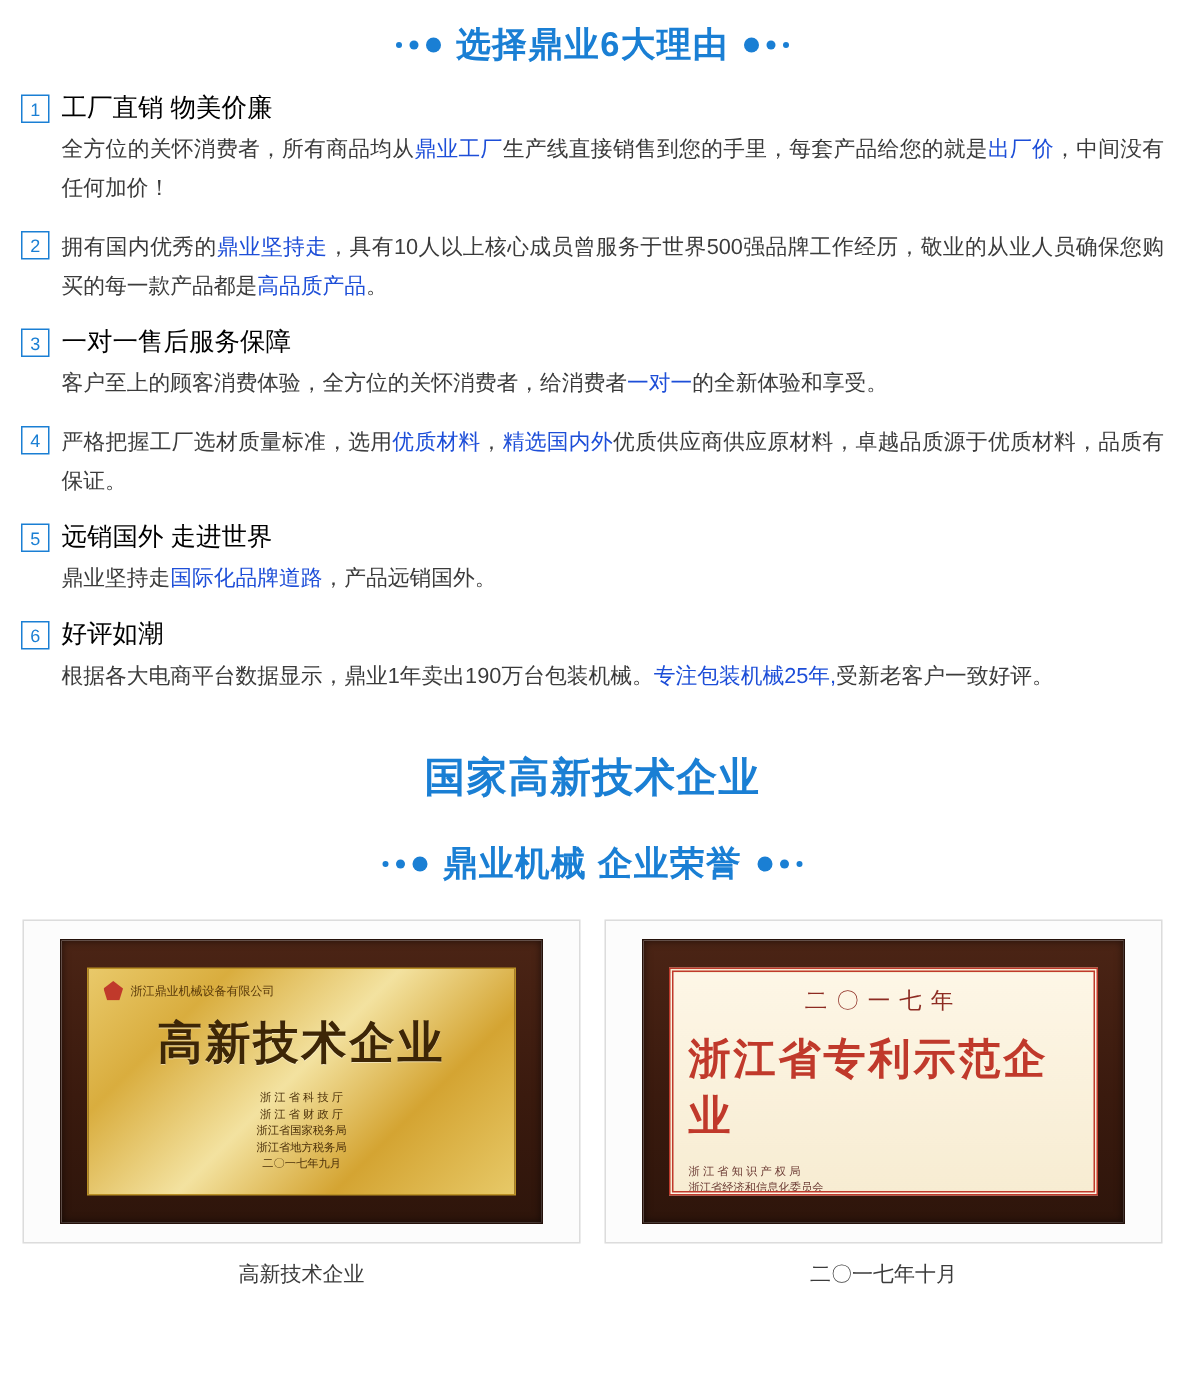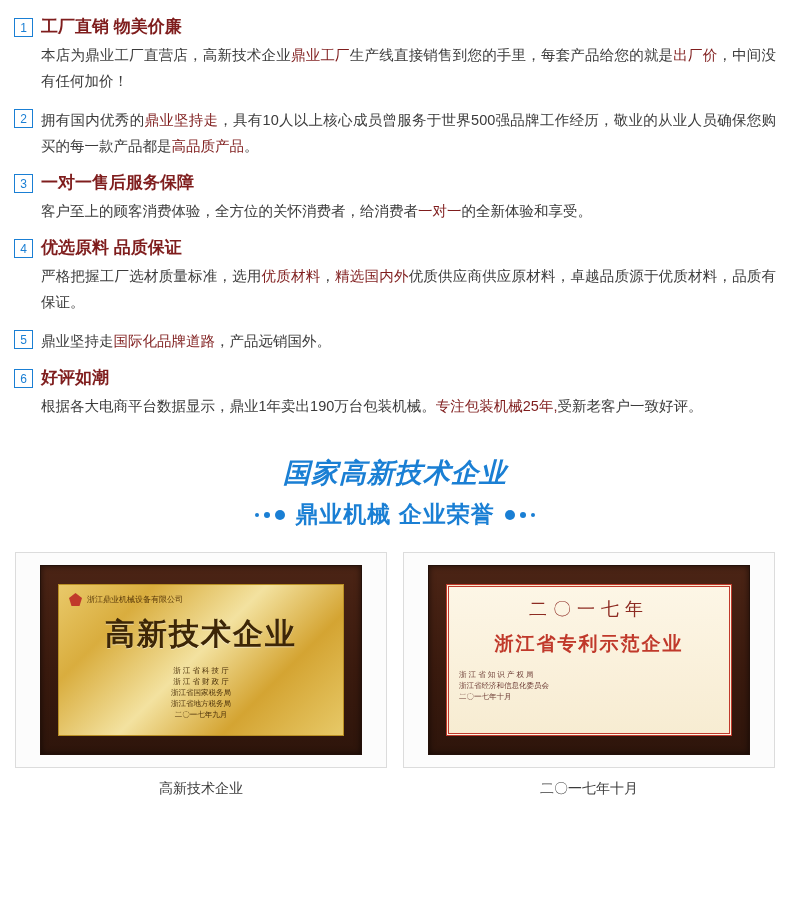--- a/index.html
+++ b/index.html
@@ -70,45 +70,44 @@
     margin-top: 2px;
     margin-right: 8px;
     box-sizing: border-box;
   }
   .reason-body {
     flex: 1 1 auto;
     min-width: 0;
   }
   .reason-title {
     font-size: 17px;
-    font-weight: bold;
-    color: #7f1d1d;
+    font-weight: normal;
+    color: #000000;
     line-height: 22px;
     margin-bottom: 4px;
   }
   .reason-text {
     font-size: 14.5px;
     line-height: 26px;
     color: #3b3b3b;
     text-align: justify;
   }
-  .hl { color: #7f1d1d; }
+  .hl { color: #1d4ed8; }
 
   
   .honor-main-title {
     text-align: center;
     font-size: 27px;
     font-weight: bold;
     color: #1a7fd4;
     margin-top: 36px;
     letter-spacing: 1px;
-    font-style: italic;
   }
   .honor-sub {
-    margin-top: 8px;
+    margin-top: 24px;
   }
 
   .certs {
     display: flex;
     justify-content: center;
     gap: 16px;
     margin-top: 22px;
     padding: 0 10px;
   }
   .cert-card {
@@ -182,28 +181,27 @@
   .cert-gold-lines {
     margin-top: 10px;
     text-align: center;
     font-size: 7.5px;
     line-height: 11px;
     color: #4a2f08;
   }
 
   .cert-year {
     text-align: center;
-    font-size: 18px;
+    font-size: 15px;
     color: #8d2b22;
     letter-spacing: 6px;
     margin-top: 2px;
   }
   .cert-red-title {
-    text-align: center;
-    font-size: 19px;
+    font-size: 28px;
     font-weight: bold;
     color: #c0392b;
     letter-spacing: 2px;
     margin-top: 10px;
   }
   .cert-red-lines {
     margin-top: 12px;
     text-align: left;
     font-size: 7.5px;
     line-height: 11px;
@@ -214,28 +212,41 @@
     font-size: 14px;
     color: #3b3b3b;
     margin-top: 12px;
   }
 </style>
 </head>
 <body>
 
 <div class="page">
 
+  <div class="section-heading">
+    <span class="dots">
+      <span class="d d3"></span>
+        <span class="d d2"></span>
+        <span class="d d1"></span>
+    </span>
+    <span class="title">选择鼎业6大理由</span>
+    <span class="dots">
+      <span class="d d1"></span>
+        <span class="d d2"></span>
+        <span class="d d3"></span>
+    </span>
+  </div>
 
   <div class="reasons">
 
     <div class="reason">
       <div class="num">1</div>
       <div class="reason-body">
         <div class="reason-title">工厂直销 物美价廉</div>
-        <div class="reason-text"><span>本店为鼎业工厂直营店，高新技术企业</span><span class="hl">鼎业工厂</span><span>生产线直接销售到您的手里，每套产品给您的就是</span><span class="hl">出厂价</span><span>，中间没有任何加价！</span></div>
+        <div class="reason-text"><span>全方位的关怀消费者，所有商品均从</span><span class="hl">鼎业工厂</span><span>生产线直接销售到您的手里，每套产品给您的就是</span><span class="hl">出厂价</span><span>，中间没有任何加价！</span></div>
       </div>
     </div>
 
     <div class="reason">
       <div class="num">2</div>
       <div class="reason-body">
         <div class="reason-text"><span>拥有国内优秀的</span><span class="hl">鼎业坚持走</span><span>，具有10人以上核心成员曾服务于世界500强品牌工作经历，敬业的从业人员确保您购买的每一款产品都是</span><span class="hl">高品质产品</span><span>。</span></div>
       </div>
     </div>
 
@@ -243,28 +254,28 @@
       <div class="num">3</div>
       <div class="reason-body">
         <div class="reason-title">一对一售后服务保障</div>
         <div class="reason-text"><span>客户至上的顾客消费体验，全方位的关怀消费者，给消费者</span><span class="hl">一对一</span><span>的全新体验和享受。</span></div>
       </div>
     </div>
 
     <div class="reason">
       <div class="num">4</div>
       <div class="reason-body">
-        <div class="reason-title">优选原料 品质保证</div>
         <div class="reason-text"><span>严格把握工厂选材质量标准，选用</span><span class="hl">优质材料</span><span>，</span><span class="hl">精选国内外</span><span>优质供应商供应原材料，卓越品质源于优质材料，品质有保证。</span></div>
       </div>
     </div>
 
     <div class="reason">
       <div class="num">5</div>
       <div class="reason-body">
+        <div class="reason-title">远销国外  走进世界</div>
         <div class="reason-text"><span>鼎业坚持走</span><span class="hl">国际化品牌道路</span><span>，产品远销国外。</span></div>
       </div>
     </div>
 
     <div class="reason">
       <div class="num">6</div>
       <div class="reason-body">
         <div class="reason-title">好评如潮</div>
         <div class="reason-text"><span>根据各大电商平台数据显示，鼎业1年卖出190万台包装机械。</span><span class="hl">专注包装机械25年,</span><span>受新老客户一致好评。</span></div>
       </div>

